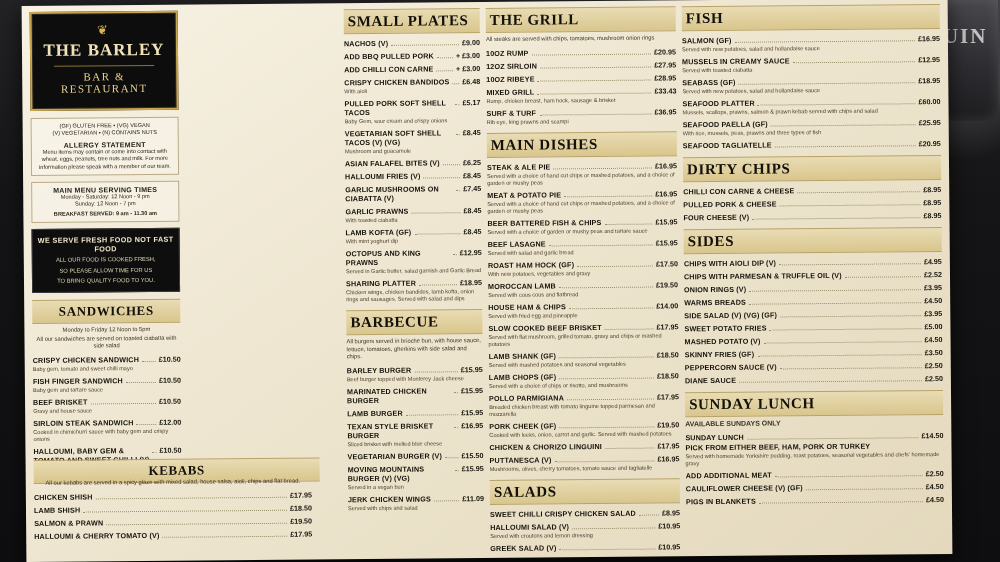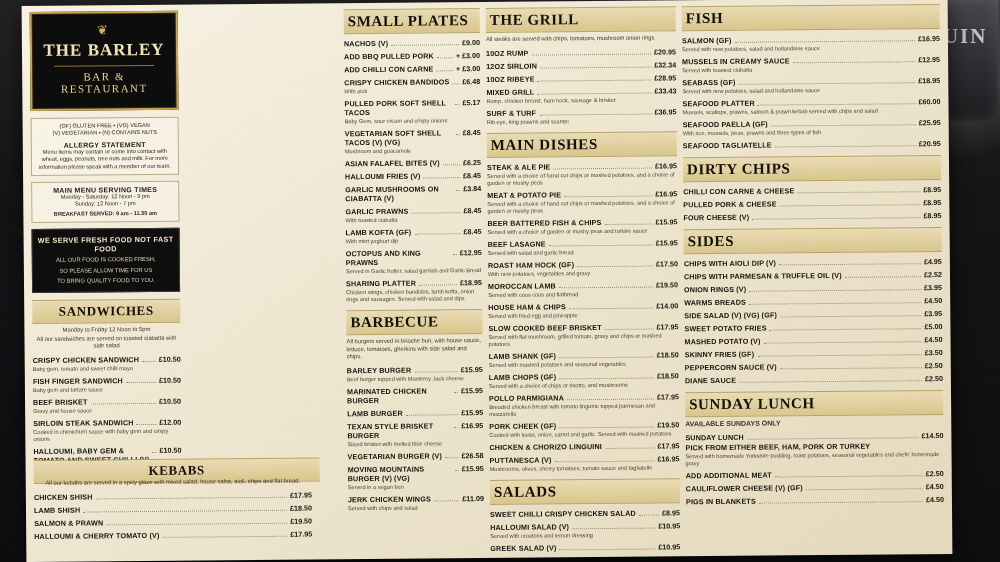--- a/index.html
+++ b/index.html
@@ -287,21 +287,21 @@
               <div class="row">
                 <span class="nm">HALLOUMI FRIES (V)</span>
                 <span class="dots"></span>
                 <span class="pr">£8.45</span>
               </div>
             </li>
           <li>
               <div class="row">
                 <span class="nm">GARLIC MUSHROOMS ON CIABATTA (V)</span>
                 <span class="dots"></span>
-                <span class="pr">£3.84</span>
+                <span class="pr">£7.45</span>
               </div>
             </li>
           <li>
               <div class="row">
                 <span class="nm">GARLIC PRAWNS</span>
                 <span class="dots"></span>
                 <span class="pr">£8.45</span>
               </div>
               <div class="desc">With toasted ciabatta</div>
             </li>
@@ -361,21 +361,21 @@
                 <span class="nm">TEXAN STYLE BRISKET BURGER</span>
                 <span class="dots"></span>
                 <span class="pr">£16.95</span>
               </div>
               <div class="desc">Sliced brisket with melted blue cheese</div>
             </li>
           <li>
               <div class="row">
                 <span class="nm">VEGETARIAN BURGER (V)</span>
                 <span class="dots"></span>
-                <span class="pr">£26.58</span>
+                <span class="pr">£15.50</span>
               </div>
             </li>
           <li>
               <div class="row">
                 <span class="nm">MOVING MOUNTAINS BURGER (V) (VG)</span>
                 <span class="dots"></span>
                 <span class="pr">£15.95</span>
               </div>
               <div class="desc">Served in a vegan bun</div>
             </li>
@@ -398,21 +398,21 @@
               <div class="row">
                 <span class="nm">10oz RUMP</span>
                 <span class="dots"></span>
                 <span class="pr">£20.95</span>
               </div>
             </li>
           <li>
               <div class="row">
                 <span class="nm">12oz SIRLOIN</span>
                 <span class="dots"></span>
-                <span class="pr">£32.34</span>
+                <span class="pr">£27.95</span>
               </div>
             </li>
           <li>
               <div class="row">
                 <span class="nm">10oz RIBEYE</span>
                 <span class="dots"></span>
                 <span class="pr">£28.95</span>
               </div>
             </li>
           <li>

